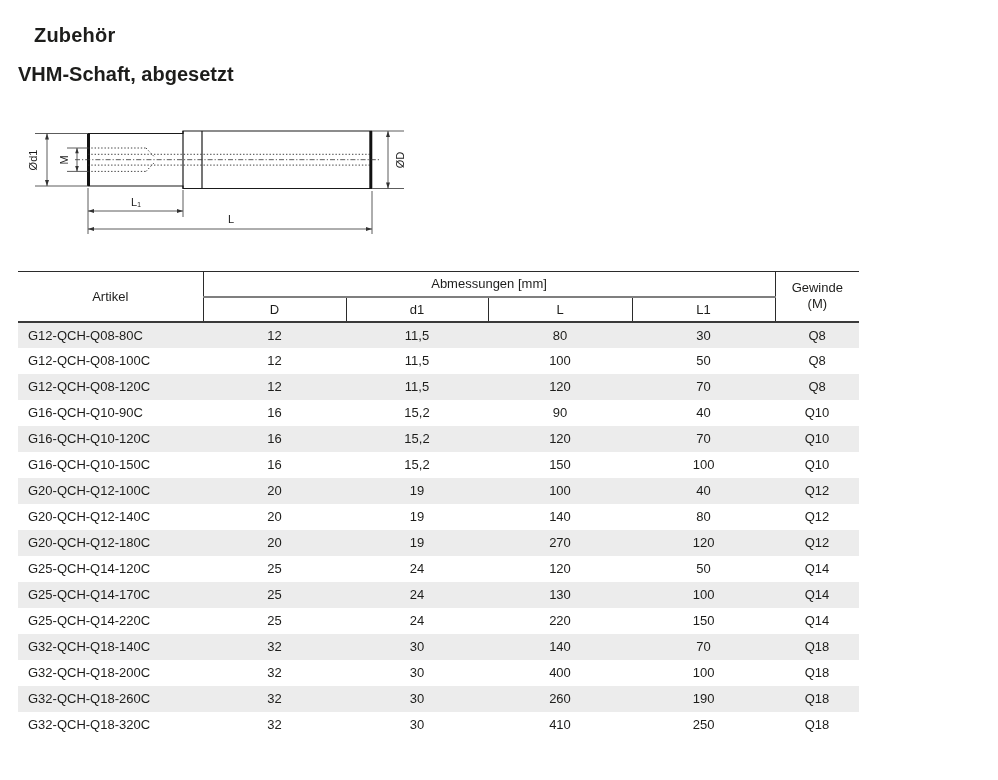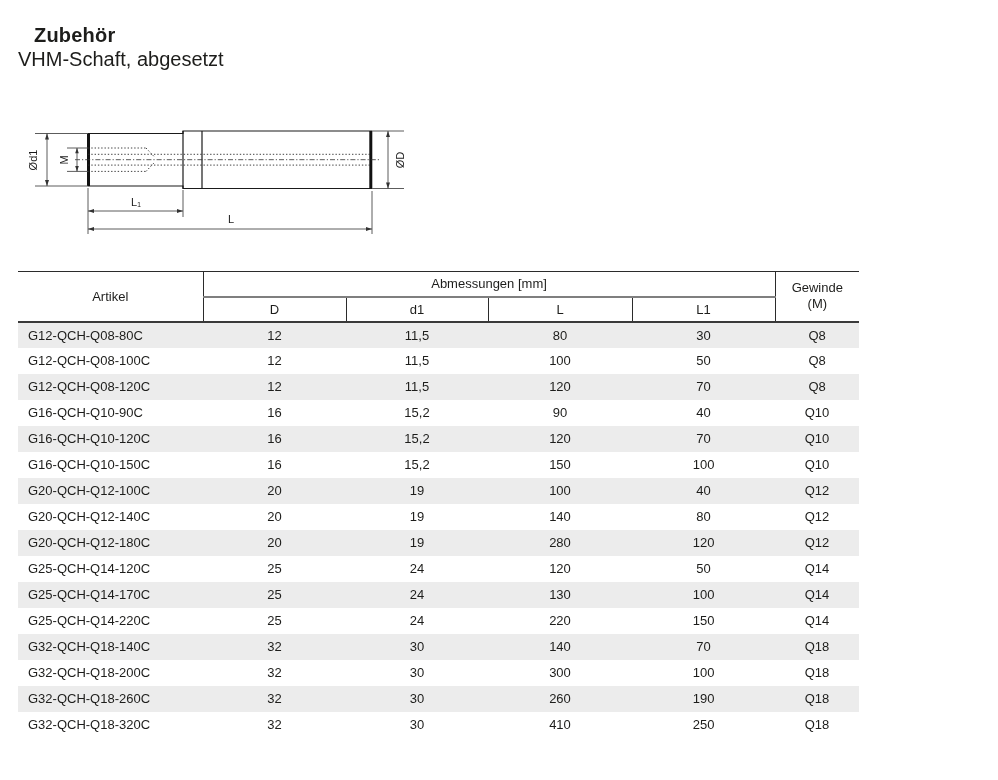--- a/index.html
+++ b/index.html
@@ -15,22 +15,22 @@
     width:998px;height:780px;background:#ffffff;
     font-family:"Liberation Sans","DejaVu Sans",sans-serif;
     color:var(--text);
     position:relative;overflow:hidden;
   }
   .page-title{
     position:absolute;left:18px;top:8px;margin:16px;
     font-size:20px;font-weight:700;letter-spacing:.2px;
   }
   .page-subtitle{
-    position:absolute;left:18px;top:48px;margin:0;
-    font-size:20px;font-weight:400;
+    position:absolute;left:18px;top:63px;margin:0;
+    font-size:20px;font-weight:700;
   }
   .drawing{
     position:absolute;left:20px;top:113px;width:390px;height:138px;
   }
   .table-wrap{
     position:absolute;left:18px;top:271px;width:841px;height:576px;
     overflow:hidden;
   }
   table.dims{
     width:841px;border-collapse:collapse;table-layout:fixed;
@@ -227,21 +227,21 @@
           <td>20</td>
           <td>19</td>
           <td>140</td>
           <td>80</td>
           <td>Q12</td>
         </tr>
         <tr>
           <td>G20-QCH-Q12-180C</td>
           <td>20</td>
           <td>19</td>
-          <td>280</td>
+          <td>270</td>
           <td>120</td>
           <td>Q12</td>
         </tr>
         <tr>
           <td>G25-QCH-Q14-120C</td>
           <td>25</td>
           <td>24</td>
           <td>120</td>
           <td>50</td>
           <td>Q14</td>
@@ -267,21 +267,21 @@
           <td>32</td>
           <td>30</td>
           <td>140</td>
           <td>70</td>
           <td>Q18</td>
         </tr>
         <tr>
           <td>G32-QCH-Q18-200C</td>
           <td>32</td>
           <td>30</td>
-          <td>300</td>
+          <td>400</td>
           <td>100</td>
           <td>Q18</td>
         </tr>
         <tr>
           <td>G32-QCH-Q18-260C</td>
           <td>32</td>
           <td>30</td>
           <td>260</td>
           <td>190</td>
           <td>Q18</td>

